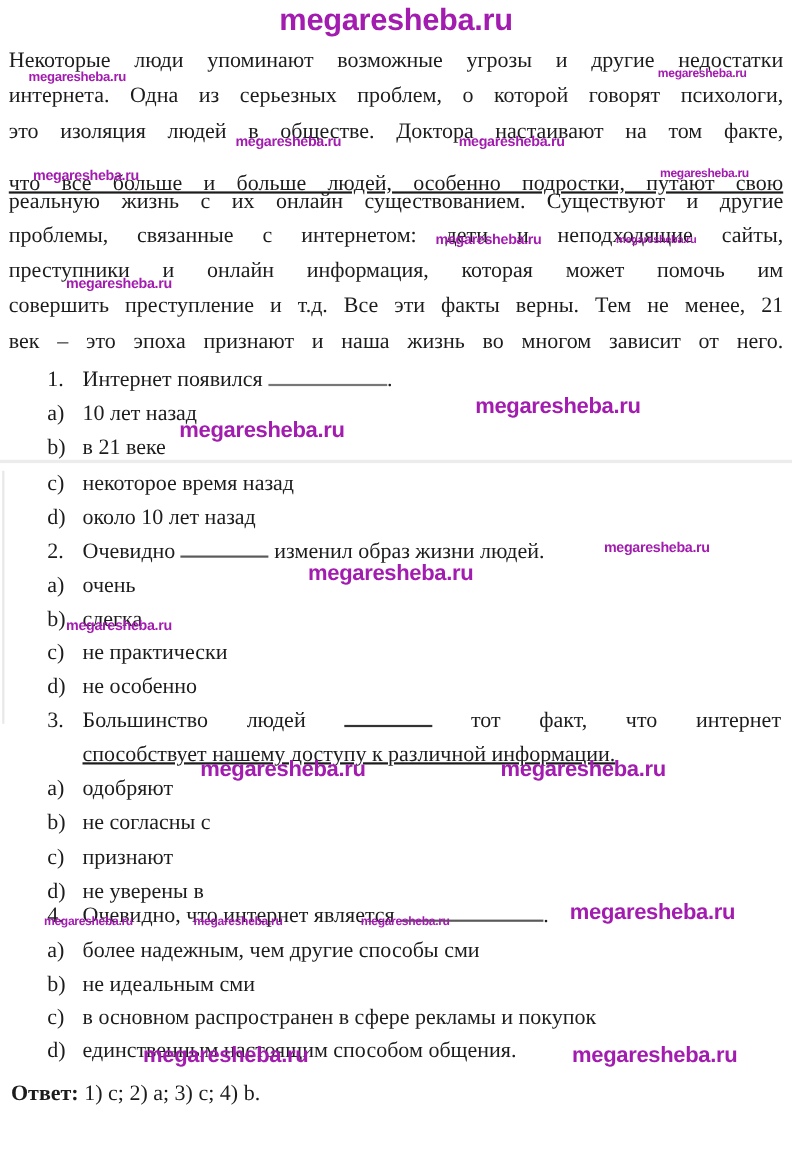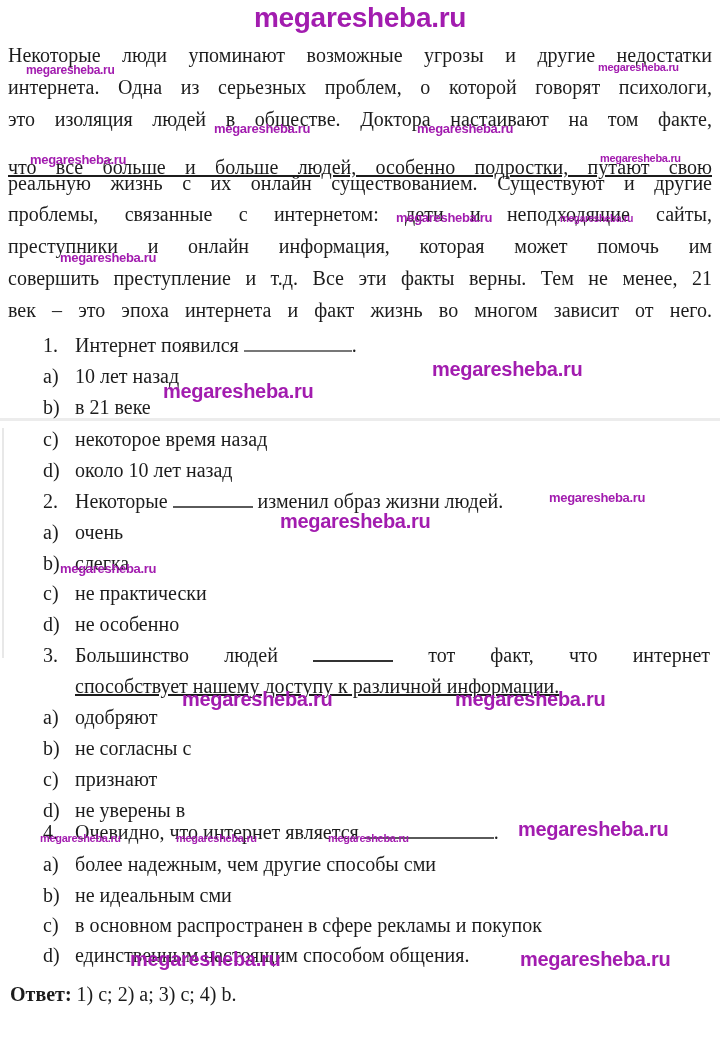--- a/index.html
+++ b/index.html
@@ -66,21 +66,21 @@
   <div class="wm wm-center" style="top:4px;font-size:28px;">megaresheba.ru</div>
 
   <div class="jline para-line" style="top:43px;">Некоторые люди упоминают возможные угрозы и другие недостатки</div>
   <div class="jline para-line" style="top:75px;">интернета. Одна из серьезных проблем, о которой говорят психологи,</div>
   <div class="jline para-line" style="top:107px;">это изоляция людей в обществе. Доктора настаивают на том факте,</div>
   <div class="jline para-line" style="top:155px;text-decoration:underline;">что все больше и больше людей, особенно подростки, путают свою</div>
   <div class="jline para-line" style="top:171px;">реальную жизнь с их онлайн существованием. Существуют и другие</div>
   <div class="jline para-line" style="top:202px;">проблемы, связанные с интернетом: дети и неподходящие сайты,</div>
   <div class="jline para-line" style="top:234px;">преступники и онлайн информация, которая может помочь им</div>
   <div class="jline para-line" style="top:266px;">совершить преступление и т.д. Все эти факты верны. Тем не менее, 21</div>
-  <div class="jline para-line" style="top:298px;">век – это эпоха интернета и факт жизнь во многом зависит от него.</div>
+  <div class="jline para-line" style="top:298px;">век – это эпоха признают и наша жизнь во многом зависит от него.</div>
 
   <span class="wm" style="left:26px;top:64px;font-size:12px;">megaresheba.ru</span>
   <span class="wm" style="left:598px;top:62px;font-size:11px;">megaresheba.ru</span>
   <span class="wm" style="left:214px;top:122px;font-size:13px;">megaresheba.ru</span>
   <span class="wm" style="left:417px;top:122px;font-size:13px;">megaresheba.ru</span>
   <span class="wm" style="left:30px;top:153px;font-size:13px;">megaresheba.ru</span>
   <span class="wm" style="left:600px;top:153px;font-size:11px;">megaresheba.ru</span>
   <span class="wm" style="left:396px;top:211px;font-size:13px;">megaresheba.ru</span>
   <span class="wm" style="left:560px;top:214px;font-size:10px;">megaresheba.ru</span>
   <span class="wm" style="left:60px;top:251px;font-size:13px;">megaresheba.ru</span>
@@ -98,21 +98,21 @@
     <span class="marker">c)</span><span>некоторое время назад</span>
   </div>
   <div class="line qcontent" style="top:458px;">
     <span class="marker">d)</span><span>около 10 лет назад</span>
   </div>
 
   <span class="wm" style="left:432px;top:359px;font-size:20px;">megaresheba.ru</span>
   <span class="wm" style="left:163px;top:381px;font-size:20px;">megaresheba.ru</span>
 
   <div class="line qcontent" style="top:489px;">
-    <span class="marker">2.</span><span>Некоторые </span><span class="blank" style="width:80px;"></span><span> изменил образ жизни людей.</span>
+    <span class="marker">2.</span><span>Очевидно </span><span class="blank" style="width:80px;"></span><span> изменил образ жизни людей.</span>
   </div>
   <div class="line qcontent" style="top:520px;">
     <span class="marker">a)</span><span>очень</span>
   </div>
   <div class="line qcontent" style="top:551px;">
     <span class="marker">b)</span><span>слегка</span>
   </div>
   <div class="line qcontent" style="top:581px;">
     <span class="marker">c)</span><span>не практически</span>
   </div>

